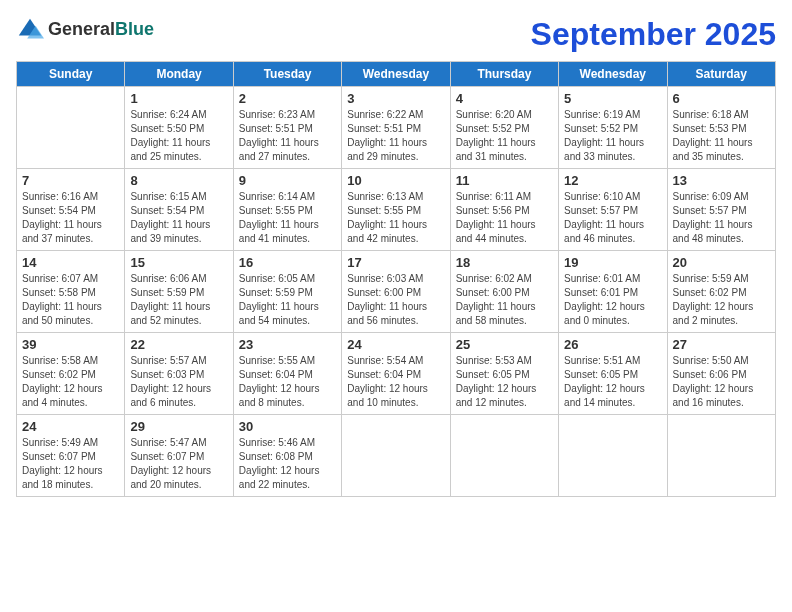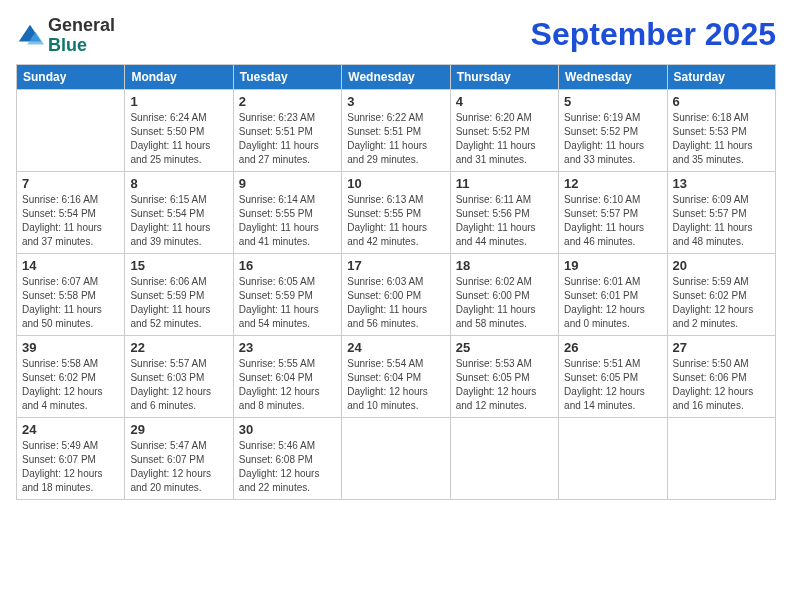--- a/index.html
+++ b/index.html
@@ -16,21 +16,21 @@
       justify-content: space-between;
       margin-bottom: 8px;
     }
     .logo {
       display: flex;
       align-items: center;
       gap: 4px;
     }
     .logo-text {
       display: flex;
-      flex-direction: column;
+      flex-direction: row;
       line-height: 1.1;
     }
     .logo-general {
       font-size: 18px;
       font-weight: bold;
       color: #333;
     }
     .logo-blue {
       font-size: 18px;
       font-weight: bold;
@@ -53,21 +53,21 @@
       color: #555;
     }
     .calendar {
       width: 100%;
       border-collapse: collapse;
       font-size: 11px;
     }
     .calendar th {
       background: #2176c7;
       color: #fff;
-      text-align: left;
+      text-align: center;
       padding: 5px 6px;
       font-size: 12px;
       font-weight: bold;
       border: 1px solid #ccc;
     }
     .calendar td {
       border: 1px solid #ccc;
       vertical-align: top;
       padding: 4px 5px;
       width: 108px;

